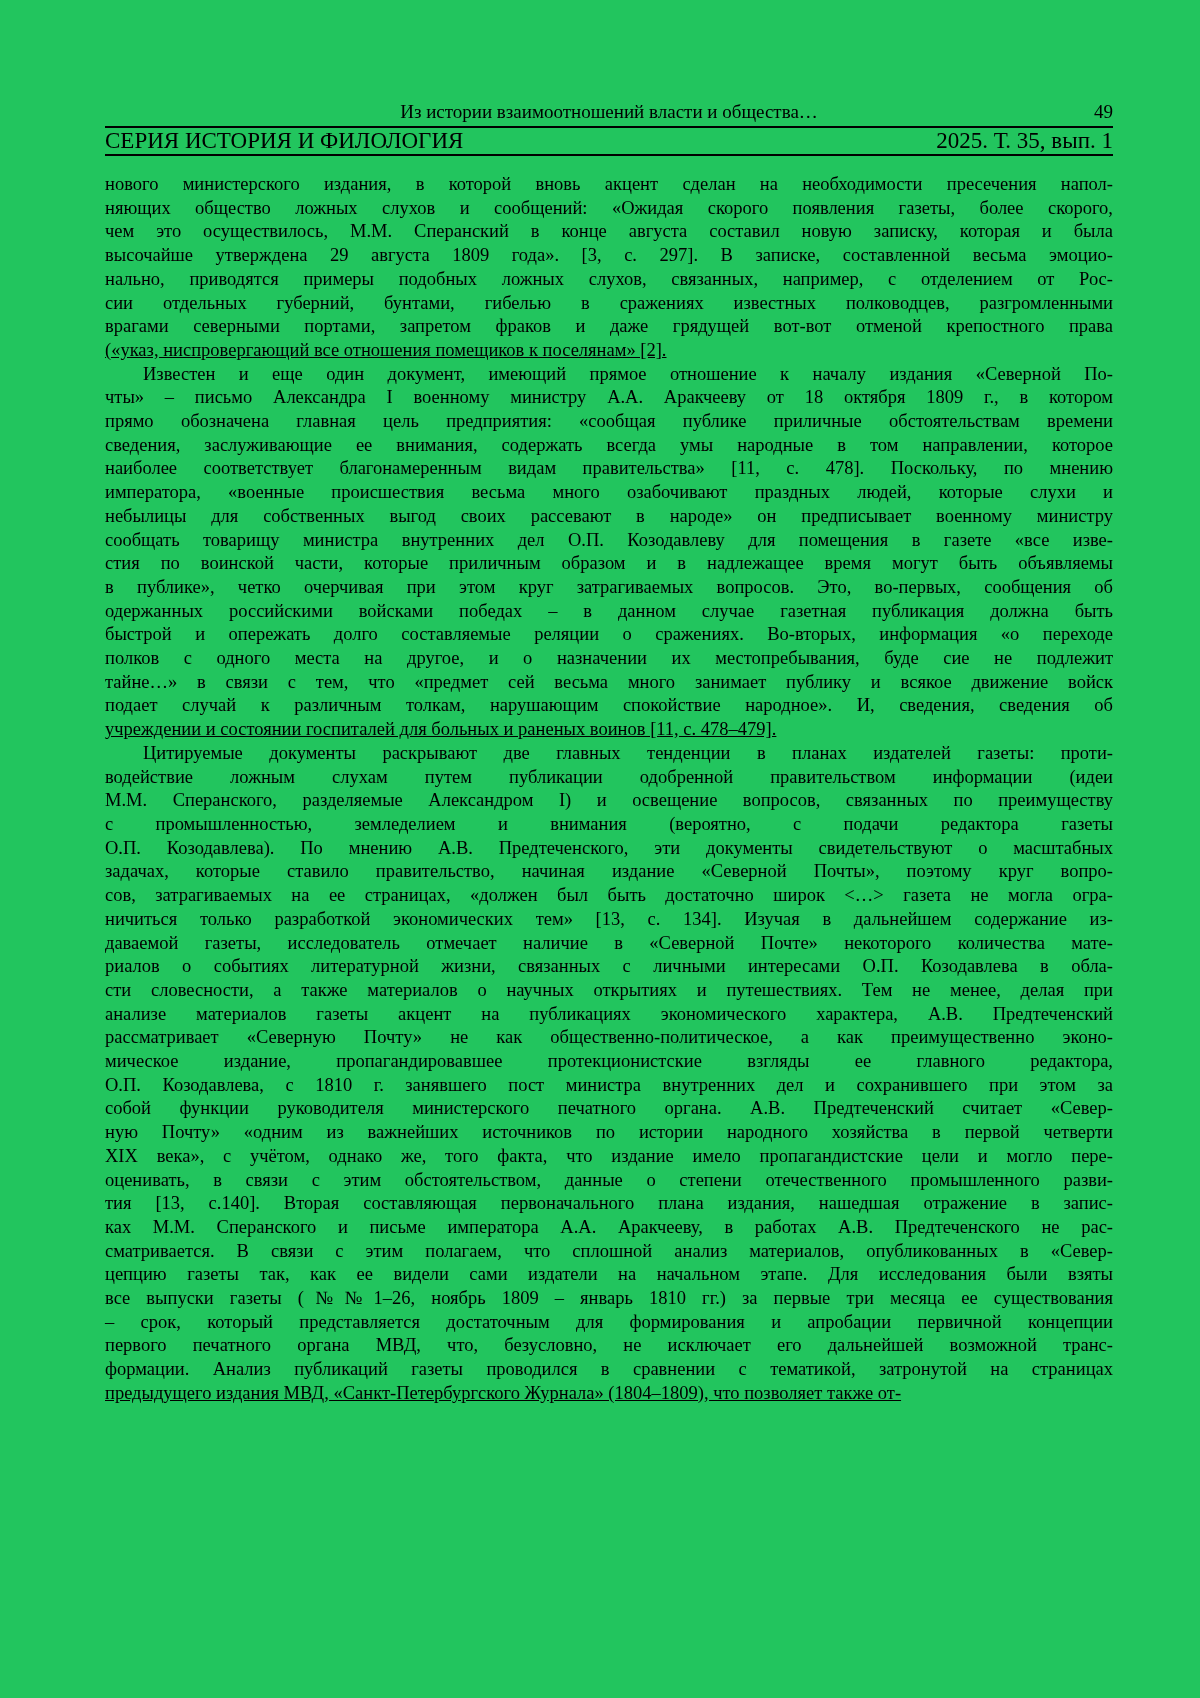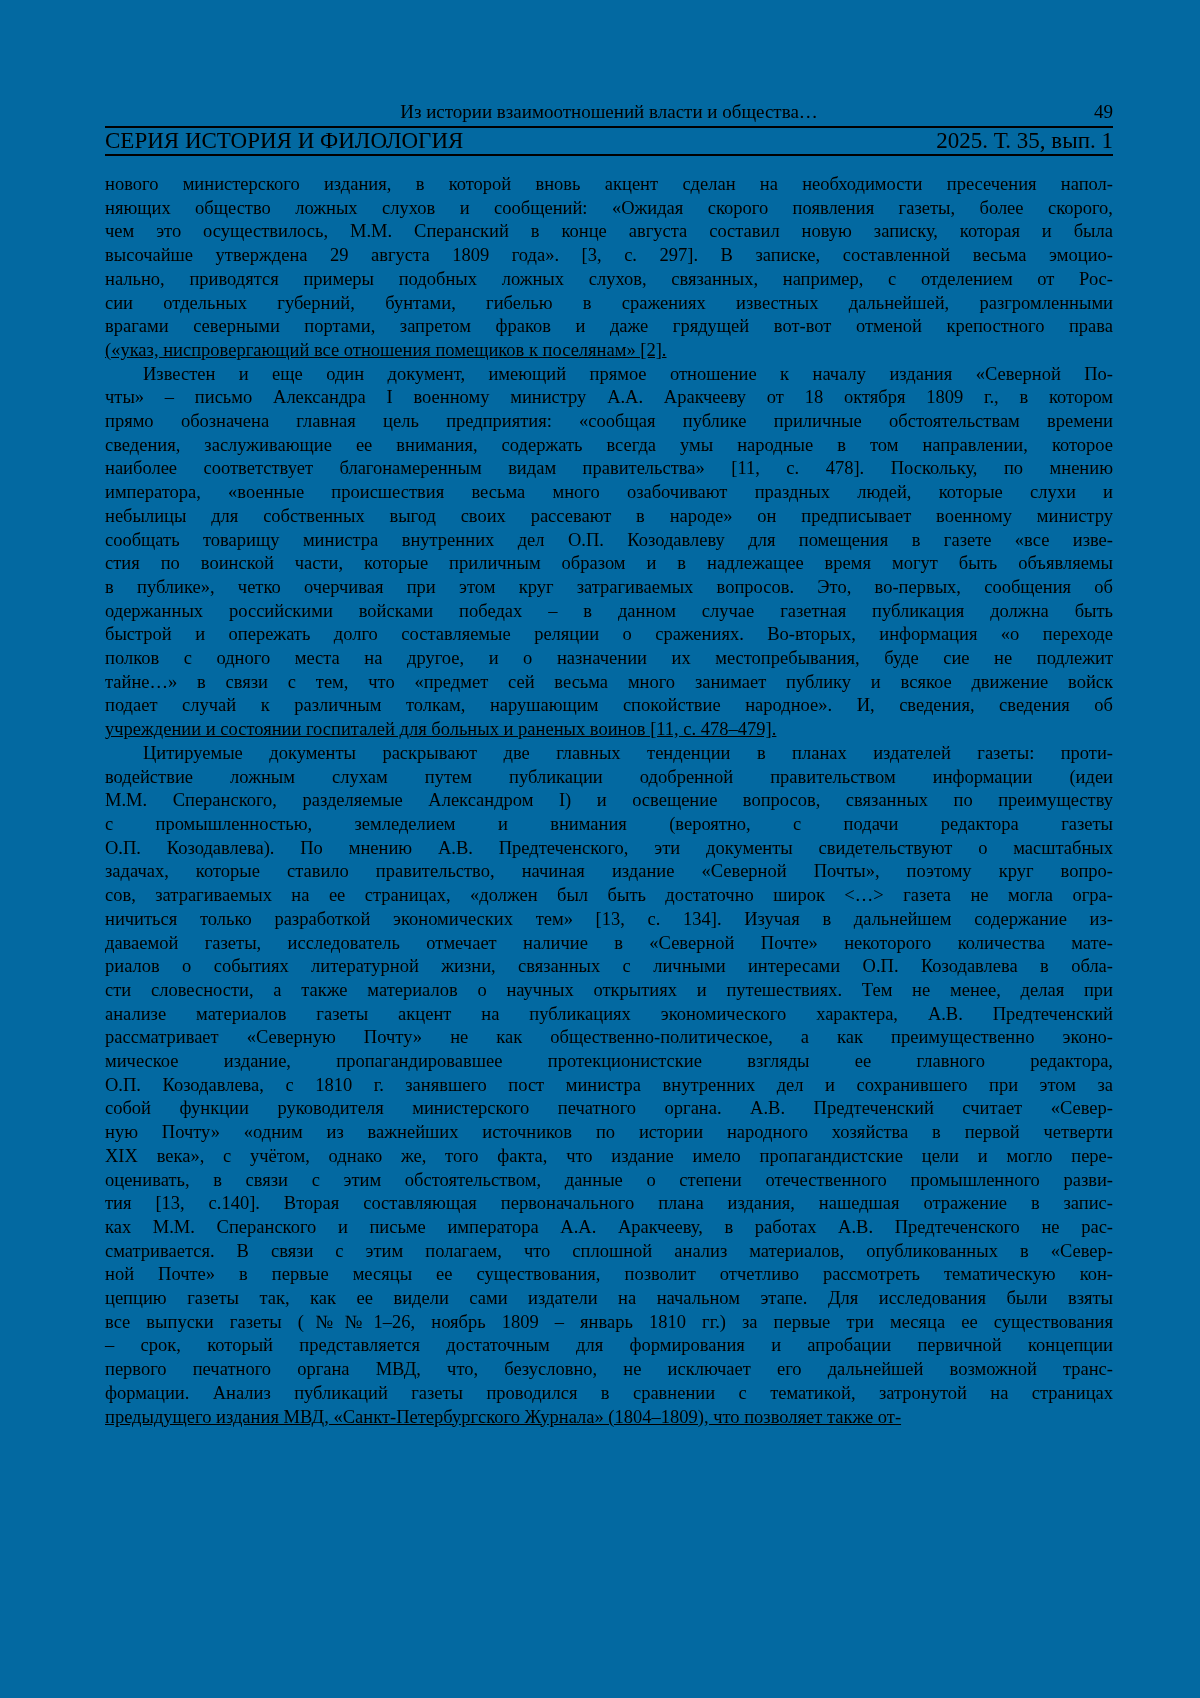--- a/index.html
+++ b/index.html
@@ -8,21 +8,21 @@
     background: #ffffff;
   }
   body {
     font-family: "Liberation Serif", "DejaVu Serif", serif;
     color: #000000;
   }
   .page {
     position: relative;
     width: 1200px;
     height: 1698px;
-    background: #0369a1;
+    background: #22c55e;
     box-sizing: border-box;
     padding: 100px 55px 0 105px;
     overflow: hidden;
   }
   .content {
     width: 1008px;
   }
   
   .running-head {
     position: relative;
@@ -84,21 +84,21 @@
       <span>2025. Т. 35, вып. 1</span>
     </div>
 
     <div class="body-text">
         <div class="paragraph">
           <div class="line">нового министерского издания, в которой вновь акцент сделан на необходимости пресечения напол-</div>
           <div class="line">няющих общество ложных слухов и сообщений: «Ожидая скорого появления газеты, более скорого,</div>
           <div class="line">чем это осуществилось, М.М. Сперанский в конце августа составил новую записку, которая и была</div>
           <div class="line">высочайше утверждена 29 августа 1809 года». [3, с. 297]. В записке, составленной весьма эмоцио-</div>
           <div class="line">нально, приводятся примеры подобных ложных слухов, связанных, например, с отделением от Рос-</div>
-          <div class="line">сии отдельных губерний, бунтами, гибелью в сражениях известных дальнейшей, разгромленными</div>
+          <div class="line">сии отдельных губерний, бунтами, гибелью в сражениях известных полководцев, разгромленными</div>
           <div class="line">врагами северными портами, запретом фраков и даже грядущей вот-вот отменой крепостного права</div>
           <div class="line last">(«указ, ниспровергающий все отношения помещиков к поселянам» [2].</div>
         </div>
         <div class="paragraph indent">
           <div class="line first">Известен и еще один документ, имеющий прямое отношение к началу издания «Северной По-</div>
           <div class="line">чты» – письмо Александра I военному министру А.А. Аракчееву от 18 октября 1809 г., в котором</div>
           <div class="line">прямо обозначена главная цель предприятия: «сообщая публике приличные обстоятельствам времени</div>
           <div class="line">сведения, заслуживающие ее внимания, содержать всегда умы народные в том направлении, которое</div>
           <div class="line">наиболее соответствует благонамеренным видам правительства» [11, с. 478]. Поскольку, по мнению</div>
           <div class="line">императора, «военные происшествия весьма много озабочивают праздных людей, которые слухи и</div>
@@ -129,21 +129,20 @@
           <div class="line">рассматривает «Северную Почту» не как общественно-политическое, а как преимущественно эконо-</div>
           <div class="line">мическое издание, пропагандировавшее протекционистские взгляды ее главного редактора,</div>
           <div class="line">О.П. Козодавлева, с 1810 г. занявшего пост министра внутренних дел и сохранившего при этом за</div>
           <div class="line">собой функции руководителя министерского печатного органа. А.В. Предтеченский считает «Север-</div>
           <div class="line">ную Почту» «одним из важнейших источников по истории народного хозяйства в первой четверти</div>
           <div class="line">XIX века», с учётом, однако же, того факта, что издание имело пропагандистские цели и могло пере-</div>
           <div class="line">оценивать, в связи с этим обстоятельством, данные о степени отечественного промышленного разви-</div>
           <div class="line">тия [13, с.140]. Вторая составляющая первоначального плана издания, нашедшая отражение в запис-</div>
           <div class="line">ках М.М. Сперанского и письме императора А.А. Аракчееву, в работах А.В. Предтеченского не рас-</div>
           <div class="line">сматривается. В связи с этим полагаем, что сплошной анализ материалов, опубликованных в «Север-</div>
-          <div class="line">ной Почте» в первые месяцы ее существования, позволит отчетливо рассмотреть тематическую кон-</div>
           <div class="line">цепцию газеты так, как ее видели сами издатели на начальном этапе. Для исследования были взяты</div>
           <div class="line">все выпуски газеты (№№1–26, ноябрь 1809 – январь 1810 гг.) за первые три месяца ее существования</div>
           <div class="line">– срок, который представляется достаточным для формирования и апробации первичной концепции</div>
           <div class="line">первого печатного органа МВД, что, безусловно, не исключает его дальнейшей возможной транс-</div>
           <div class="line">формации. Анализ публикаций газеты проводился в сравнении с тематикой, затронутой на страницах</div>
           <div class="line last">предыдущего издания МВД, «Санкт-Петербургского Журнала» (1804–1809), что позволяет также от-</div>
         </div>
       </div>
 
   </div>

